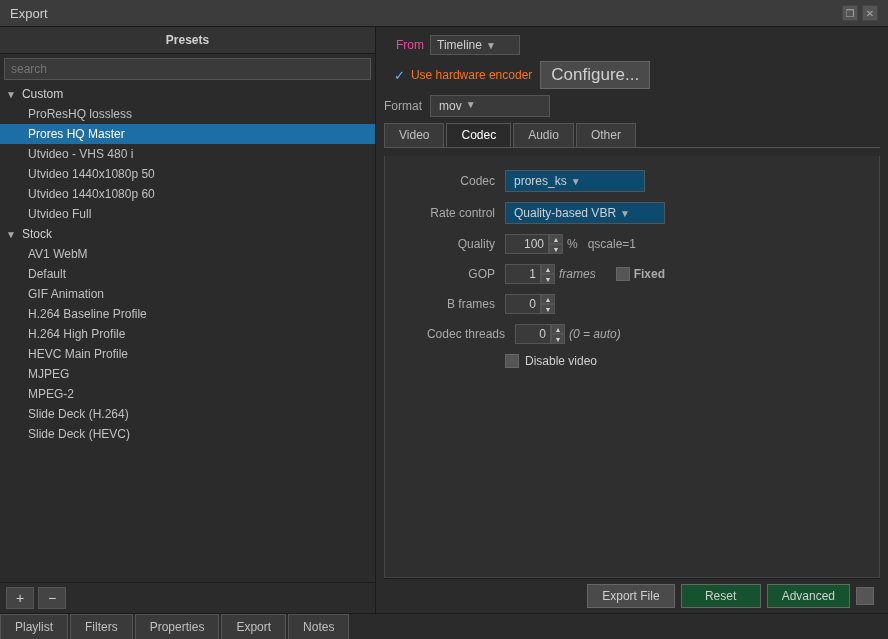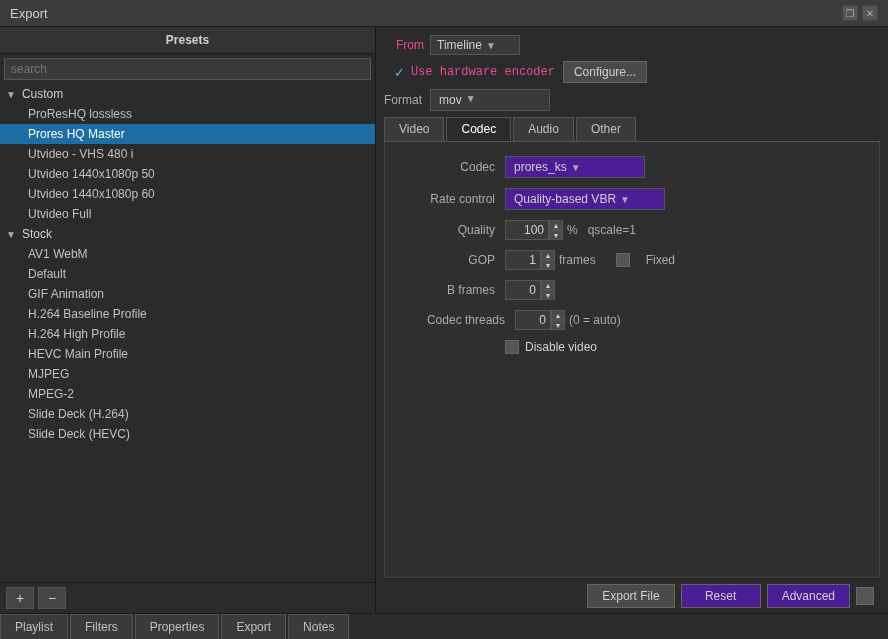--- a/index.html
+++ b/index.html
@@ -194,21 +194,21 @@
       color: #6ab4f5;
       margin-right: 6px;
       font-size: 13px;
     }
     .configure-btn {
       background: #4a4a4a;
       border: 1px solid #666;
       color: #d0d0d0;
       padding: 3px 10px;
       cursor: pointer;
-      font-size: 12px;
+      font-size: 17px;
       margin-left: 8px;
     }
     .format-row {
       display: flex;
       align-items: center;
       margin-bottom: 6px;
     }
     .format-label {
       color: #aaa;
       margin-right: 8px;
@@ -222,21 +222,21 @@
       font-size: 12px;
       cursor: pointer;
       display: flex;
       align-items: flex-start;
       gap: 4px;
       min-width: 120px;
     }
     
     .codec-tabs {
       display: flex;
-      margin-bottom: 0;
+      margin-bottom: 8px;
       border-bottom: 1px solid #555;
     }
     .codec-tab {
       padding: 4px 14px;
       background: #3a3a3a;
       border: 1px solid #555;
       border-bottom: none;
       color: #c0c0c0;
       cursor: pointer;
       font-size: 12px;
@@ -261,21 +261,21 @@
       margin-bottom: 10px;
     }
     .codec-label {
       color: #aaa;
       text-align: right;
       margin-right: 10px;
       font-size: 12px;
     }
     .codec-label.w1 { width: 90px; }
     .codec-dropdown {
-      background: #4c1d95;
+      background: #0c4a6e;
       border: 1px solid #555;
       color: #d0d0d0;
       padding: 3px 8px;
       font-size: 12px;
       cursor: pointer;
       display: flex;
       align-items: center;
       gap: 4px;
       min-width: 140px;
       text-align: right;
@@ -317,56 +317,58 @@
       font-size: 12px;
     }
     .qscale-label {
       color: #aaa;
       margin-left: 10px;
       font-size: 12px;
     }
     .checkbox-wrapper {
       display: flex;
       align-items: center;
-      gap: 16px;
+      gap: 4px;
+      font-weight: bold;
     }
     .small-checkbox {
       width: 14px;
       height: 14px;
       background: #555;
       border: 1px solid #666;
     }
     .fixed-label {
       color: #aaa;
       font-size: 12px;
     }
     .frames-label {
       color: #aaa;
       margin-left: 4px;
       font-size: 12px;
+      font-style: italic;
     }
     .disable-row {
       display: flex;
       align-items: center;
       gap: 6px;
       margin-top: 4px;
       padding-left: 100px;
     }
     
     .bottom-action-bar {
       display: flex;
       align-items: center;
       justify-content: flex-end;
       padding: 5px 6px;
       background: #2b2b2b;
       border-top: 1px solid #1a1a1a;
       gap: 6px;
     }
     .action-btn {
-      background: #4c1d95;
+      background: #14532d;
       border: 1px solid #666;
       color: #d0d0d0;
       padding: 4px 14px;
       font-size: 12px;
       cursor: pointer;
       min-width: 80px;
       text-align: center;
     }
     .action-btn.primary {
       background: #4a4a4a;
@@ -443,21 +445,21 @@
       <div class="from-row">
         <span class="form-label" style="color:#ec4899;margin-right:6px;width:40px;text-align:right;">From</span>
         <div class="from-dropdown">
           <span>Timeline</span>
           <span class="dropdown-arrow">▼</span>
         </div>
       </div>
 
       <div class="checkbox-row">
         <span class="checkmark">✓</span>
-        <span style="color:#ec4899;font-family:Liberation Mono, monospace;">Use hardware encoder</span>
+        <span style="color:#f97316;">Use hardware encoder</span>
         <button class="configure-btn">Configure...</button>
       </div>
 
       <div class="format-row">
         <span class="format-label">Format</span>
         <div class="format-dropdown">
           <span>mov</span>
           <span class="dropdown-arrow">▼</span>
         </div>
       </div>

